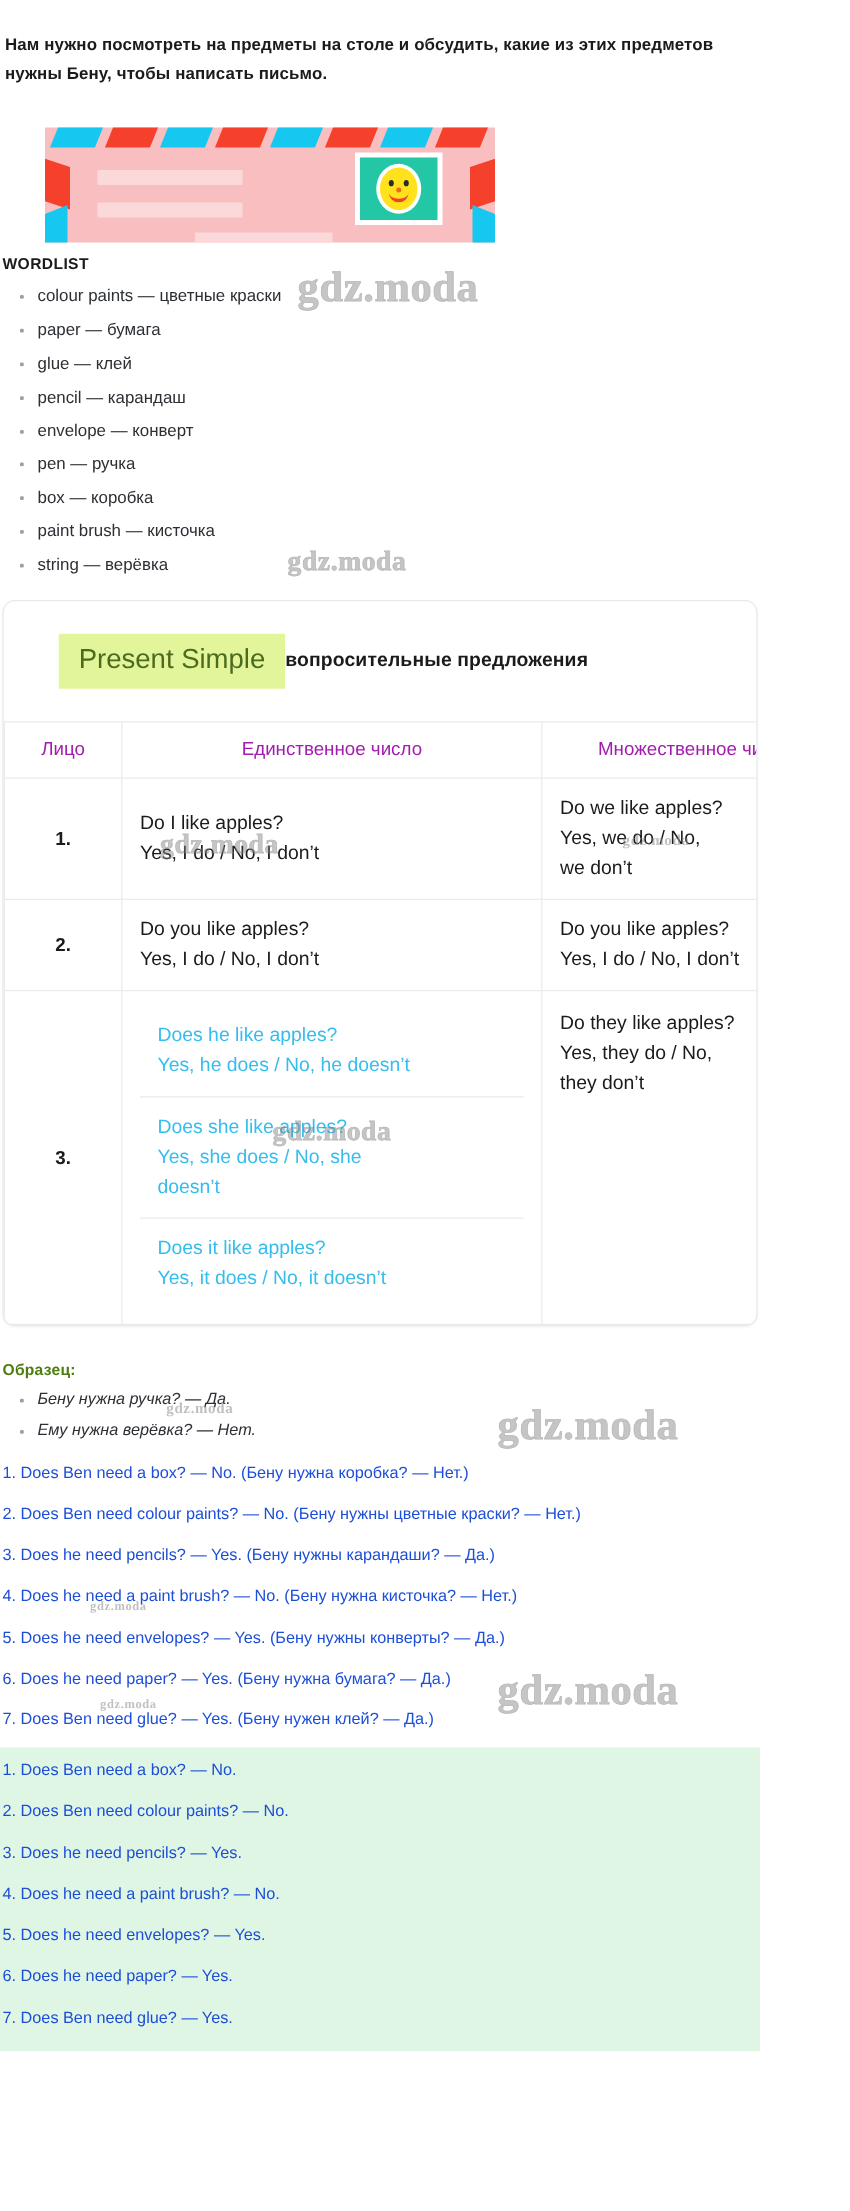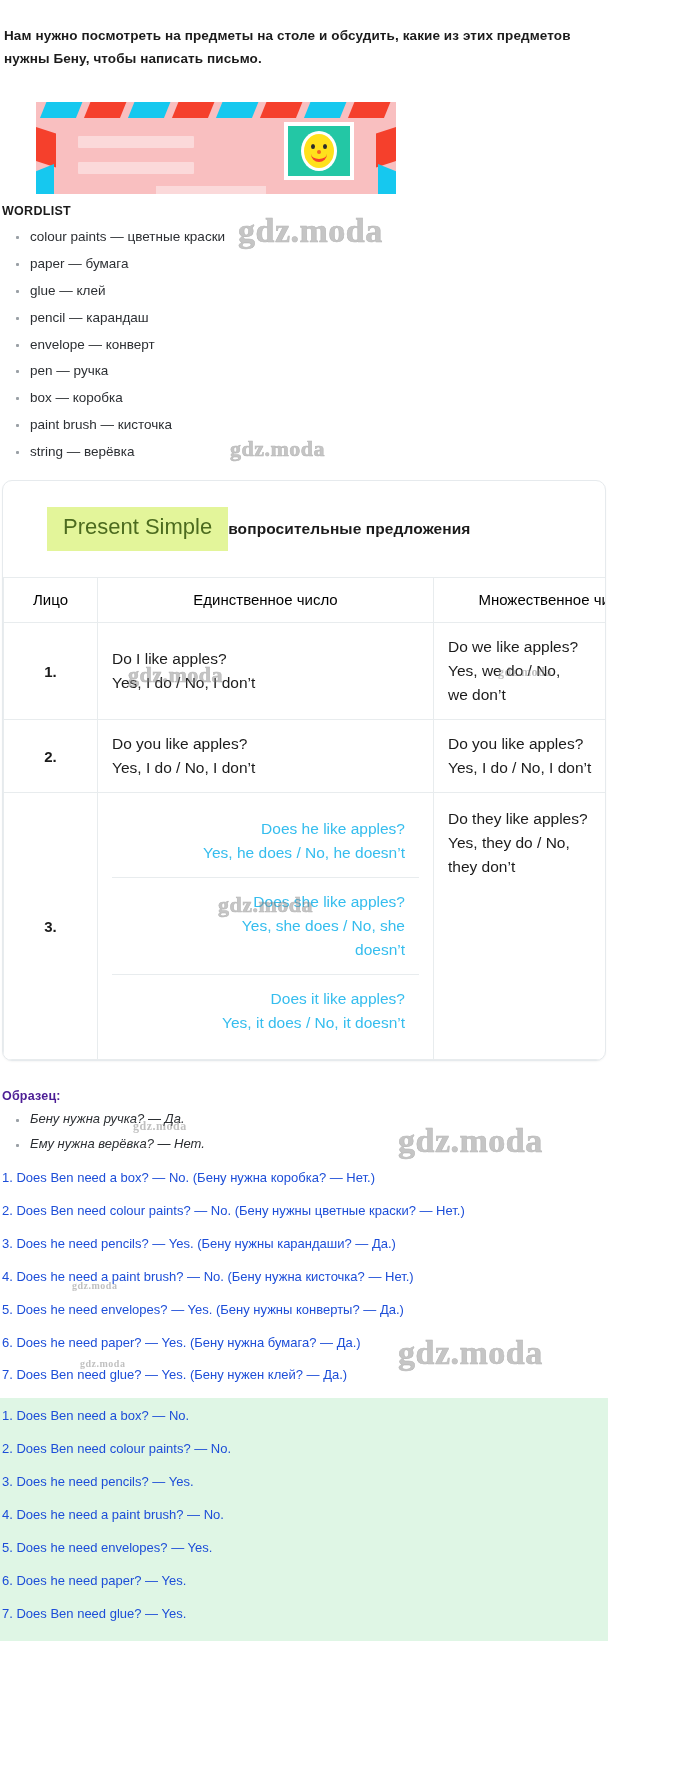--- a/index.html
+++ b/index.html
@@ -137,37 +137,37 @@
     border-top:1px solid #e6eaed;
   }
   table.gr th, table.gr td{
     border:1px solid #e8ecee;
     vertical-align:middle;
     padding:12px 14px;
   }
   table.gr th{
     font-weight:400;
     font-size:15px;
-    color:#000000;
+    color:#a21caf;
     line-height:1.35;
   }
   col.c1{width:94px;} col.c2{width:336px;} col.c3{width:246px;}
   td.num{
     text-align:center;font-weight:700;font-size:15px;
   }
   td.cell{font-size:15.5px;line-height:1.55;color:#1b1b1b;}
   td.cell.blue, .blue{color:#35bdee;}
-  td.nopad{padding:0;text-align:right;}
+  td.nopad{padding:0;}
   .subrow{padding:12px 14px;border-bottom:1px solid #e8ecee;}
   .subrow:last-child{border-bottom:none;}
 
   
   .sample-title{
     margin:28px 0 4px 2px;
-    font-size:12.5px;font-weight:700;color:#4c1d95;letter-spacing:.2px;
+    font-size:12.5px;font-weight:700;color:#4d7c0f;letter-spacing:.2px;
   }
   ul.bullets.sample li{font-size:13px;padding:5px 0;font-style:italic;}
 
   
   .answers{margin-top:6px;}
   .answers .line{
     font-size:13px;
     line-height:1.3;
     padding:8px 2px;
     color:#1d4ed8;

